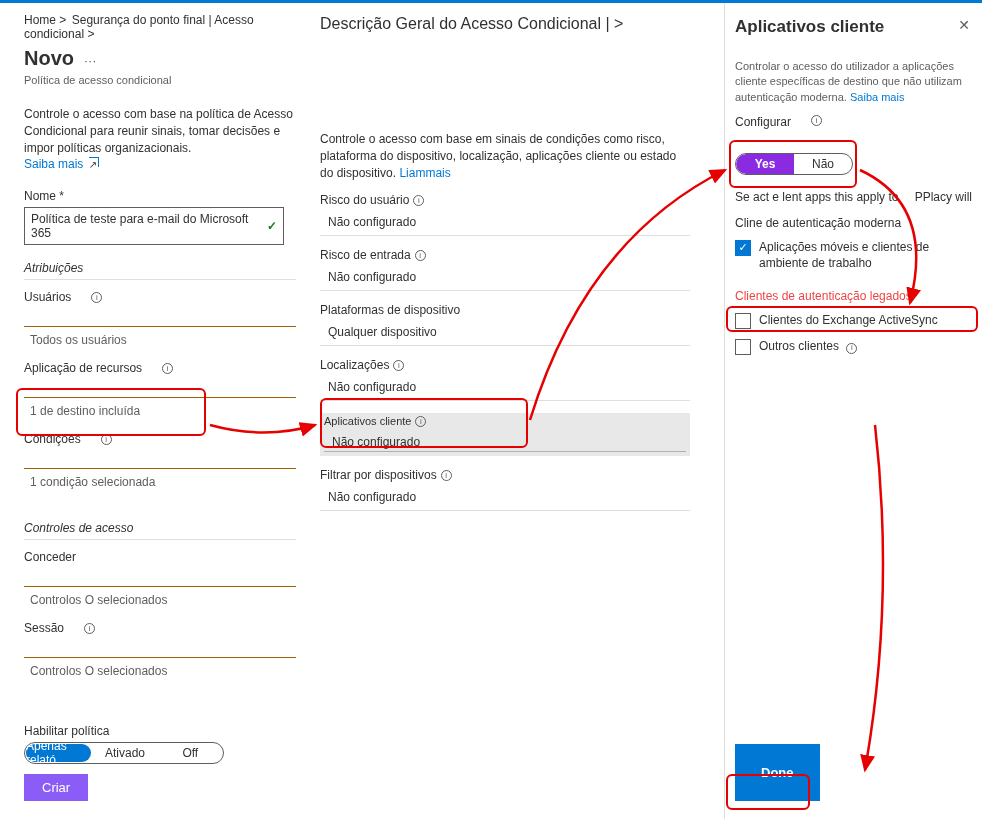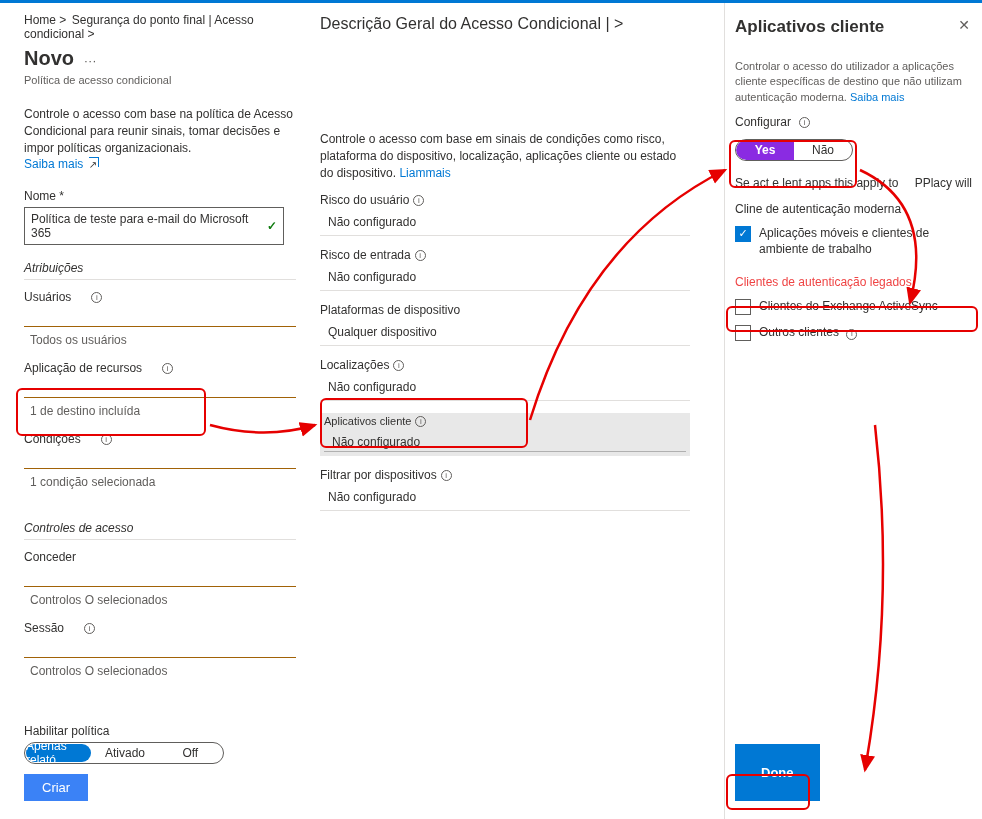--- a/index.html
+++ b/index.html
@@ -34,38 +34,38 @@
 .mid-title { font-size: 12px; display: flex; align-items: center; gap: 4px; padding-bottom: 2px; }
 .mid-value { font-size: 12px; padding: 6px 0 6px 8px; border-bottom: 1px solid #e1dfdd; }
 .mid-item-hl { background: #e8e8e8; padding: 2px 4px 4px; }
 .mid-item-hl .mid-title { font-size: 11px; }
 .mid-item-hl .mid-value { border-bottom: none; padding-bottom: 2px; }
 .right-title { font-size: 17px; font-weight: 600; }
 .right-close { position: absolute; top: 14px; right: 12px; cursor: pointer; font-size: 14px; color: #605e5c; }
 .right-desc { font-size: 11px; color: #605e5c; margin-top: 22px; line-height: 1.4; }
 .right-desc a { color: #0078d4; }
 .toggle-wrap { margin-top: 10px; }
-.toggle-label { font-size: 12px; display: flex; align-items: center; gap: 8px; }
-.toggle { margin-top: 10px; width: 118px; height: 22px; border: 1px solid #605e5c; border-radius: 11px; display: flex; overflow: hidden; font-size: 12px; }
+.toggle-label { font-size: 12px; display: flex; align-items: flex-start; gap: 20px; }
+.toggle { margin-top: 24px; width: 118px; height: 22px; border: 1px solid #605e5c; border-radius: 11px; display: flex; overflow: hidden; font-size: 12px; }
 .toggle-opt { flex: 1; display: flex; align-items: center; justify-content: center; cursor: pointer; }
 .toggle-on { background: #8a2be2; color: #fff; font-weight: 600; border-radius: 11px 0 0 11px; }
 .apply-text { font-size: 12px; margin-top: 14px; line-height: 1.4; }
 .apply-text .r { float: right; }
 .sub-head { font-size: 12px; margin-top: 10px; }
 .cb-row { display: flex; align-items: flex-start; gap: 8px; margin-top: 10px; font-size: 12px; }
 .cb { width: 16px; height: 16px; border: 1px solid #605e5c; flex-shrink: 0; display: flex; align-items: center; justify-content: center; }
 .cb.checked { background: #0078d4; border-color: #0078d4; color: #fff; font-size: 11px; }
 .cb-label { line-height: 1.3; }
 .section-label { font-size: 12px; margin-top: 18px; color: #ef4444; }
 .bottom { position: absolute; bottom: 0; left: 0; right: 258px; padding: 8px 24px 18px; background: #fff; }
 .enable-label { font-size: 12px; }
 .tri-toggle { margin-top: 4px; width: 200px; height: 22px; border: 1px solid #605e5c; border-radius: 11px; display: flex; overflow: hidden; font-size: 12px; }
 .tri-opt { flex: 1; display: flex; align-items: center; justify-content: center; cursor: pointer; }
 .tri-on { background: #0078d4; color: #fff; border-radius: 11px; margin: 1px; }
-.primary-btn { margin-top: 10px; background: #3b82f6; color: #fff; border: none; padding: 6px 18px; font-size: 13px; cursor: pointer; }
+.primary-btn { margin-top: 10px; background: #8b5cf6; color: #fff; border: none; padding: 6px 18px; font-size: 13px; cursor: pointer; }
 .done-btn { position: absolute; bottom: 18px; left: 10px; background: #0078d4; color: #fff; border: none; padding: 21px 26px; font-size: 13px; font-weight: 600; cursor: pointer; }
 svg.arrow { position: absolute; pointer-events: none; }
 </style>
 </head>
 <body>
 
 <div class="topbar"></div>
 
 <div class="page">
 

